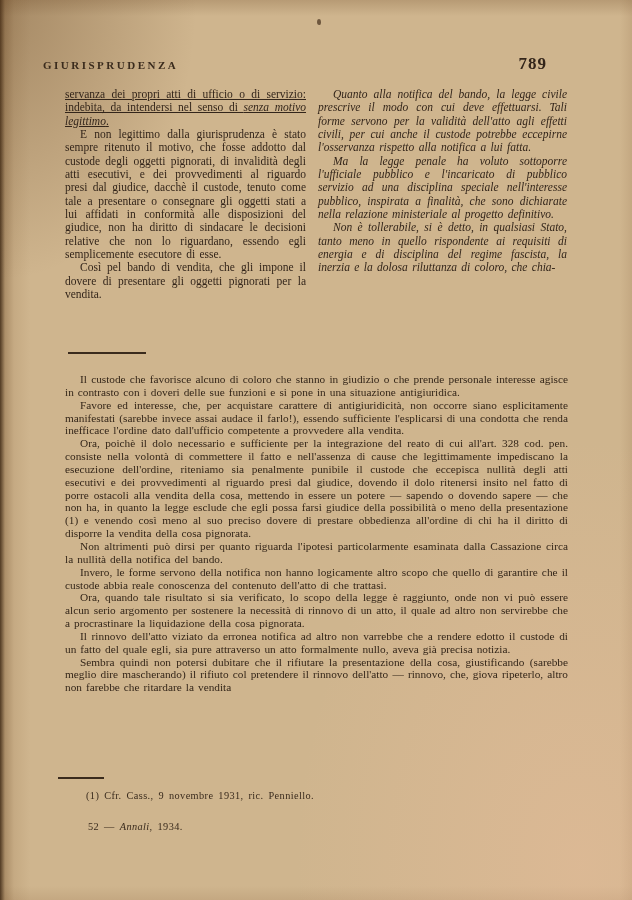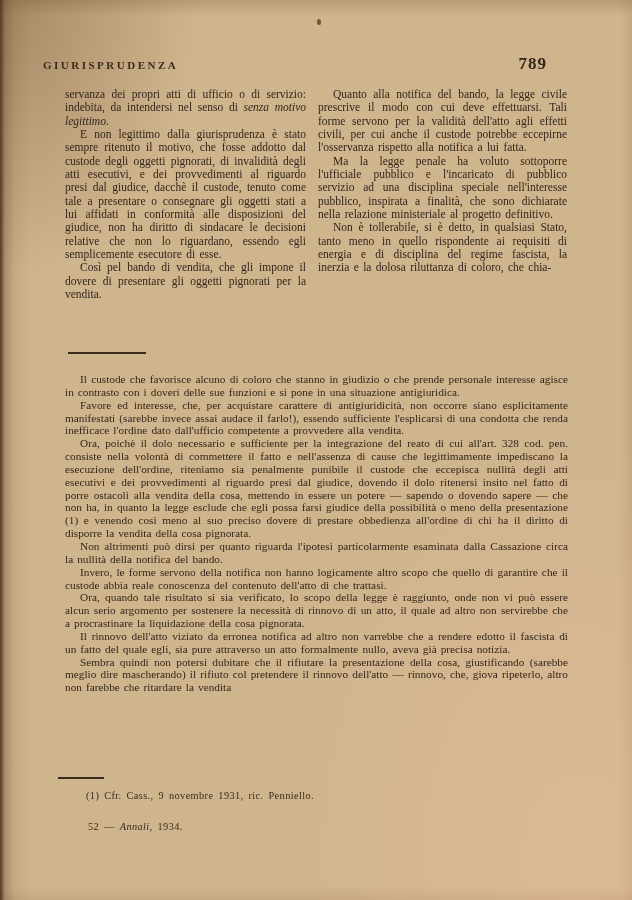--- a/index.html
+++ b/index.html
@@ -34,23 +34,23 @@
   .page-number{
     position:absolute;right:21px;top:-3px;
     font-size:17px;font-weight:bold;letter-spacing:1px;color:#33251a;text-align:center;
   }
   .col{
     position:absolute;top:88px;
     font-size:11.5px;line-height:13.35px;text-align:justify;
     word-spacing:1.5px;color:#33251a;
   }
   .col-left{left:65px;width:241px;}
-  .col-right{left:318px;width:249px;}
+  .col-right{left:318px;width:249px;font-style:italic;}
   .col p, .note-body p{margin:0;text-indent:15px;}
-  p.noindent{text-indent:0;}
+  p.noindent{text-indent:0;text-decoration:underline;}
   .mid-rule{
     position:absolute;left:68px;top:352px;width:78px;height:2px;
     background:#3a2b1d;
   }
   .note-body{
     position:absolute;left:65px;top:366px;width:503px;
     font-size:11.3px;line-height:12.85px;text-align:justify;
     word-spacing:1.2px;color:#342619;margin-top:7px;
   }
   .foot-rule{
@@ -93,21 +93,21 @@
 
   <div class="mid-rule"></div>
 
   <div class="note-body">
     <p>Il custode che favorisce alcuno di coloro che stanno in giudizio o che prende personale interesse agisce in contrasto con i doveri delle sue funzioni e si pone in una situazione antigiuridica.</p>
     <p>Favore ed interesse, che, per acquistare carattere di antigiuridicità, non occorre siano esplicitamente manifestati (sarebbe invece assai audace il farlo!), essendo sufficiente l'esplicarsi di una condotta che renda inefficace l'ordine dato dall'ufficio competente a provvedere alla vendita.</p>
     <p>Ora, poichè il dolo necessario e sufficiente per la integrazione del reato di cui all'art. 328 cod. pen. consiste nella volontà di commettere il fatto e nell'assenza di cause che legittimamente impediscano la esecuzione dell'ordine, riteniamo sia penalmente punibile il custode che eccepisca nullità degli atti esecutivi e dei provvedimenti al riguardo presi dal giudice, dovendo il dolo ritenersi insito nel fatto di porre ostacoli alla vendita della cosa, mettendo in essere un potere — sapendo o dovendo sapere — che non ha, in quanto la legge esclude che egli possa farsi giudice della possibilità o meno della presentazione (1) e venendo così meno al suo preciso dovere di prestare obbedienza all'ordine di chi ha il diritto di disporre la vendita della cosa pignorata.</p>
     <p>Non altrimenti può dirsi per quanto riguarda l'ipotesi particolarmente esaminata dalla Cassazione circa la nullità della notifica del bando.</p>
     <p>Invero, le forme servono della notifica non hanno logicamente altro scopo che quello di garantire che il custode abbia reale conoscenza del contenuto dell'atto di che trattasi.</p>
     <p>Ora, quando tale risultato si sia verificato, lo scopo della legge è raggiunto, onde non vi può essere alcun serio argomento per sostenere la necessità di rinnovo di un atto, il quale ad altro non servirebbe che a procrastinare la liquidazione della cosa pignorata.</p>
-    <p>Il rinnovo dell'atto viziato da erronea notifica ad altro non varrebbe che a rendere edotto il fascista di un fatto del quale egli, sia pure attraverso un atto formalmente nullo, aveva già precisa notizia.</p>
+    <p>Il rinnovo dell'atto viziato da erronea notifica ad altro non varrebbe che a rendere edotto il custode di un fatto del quale egli, sia pure attraverso un atto formalmente nullo, aveva già precisa notizia.</p>
     <p>Sembra quindi non potersi dubitare che il rifiutare la presentazione della cosa, giustificando (sarebbe meglio dire mascherando) il rifiuto col pretendere il rinnovo dell'atto — rinnovo, che, giova ripeterlo, altro non farebbe che ritardare la vendita</p>
   </div>
 
   <div class="foot-rule"></div>
 
   <p class="footnote">(1) Cfr. Cass., 9 novembre 1931, ric. Penniello.</p>
 
   <p class="signature"><span>52 — </span><i>Annali</i><span>, 1934.</span></p>
 
 </div>

